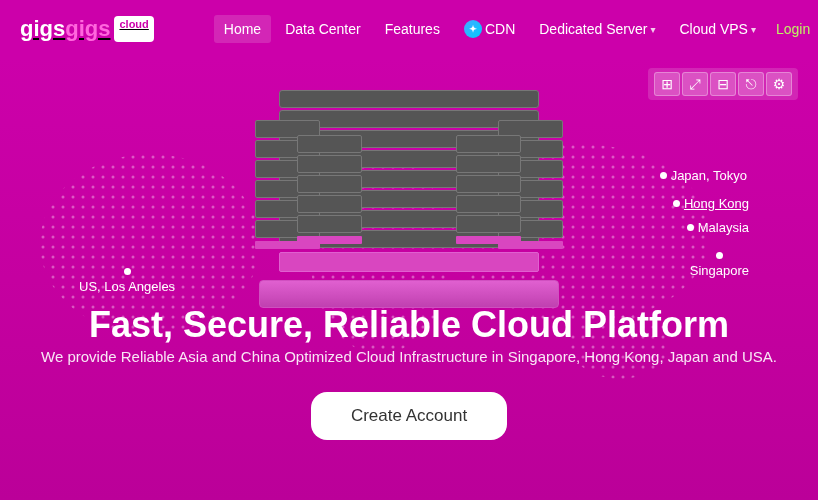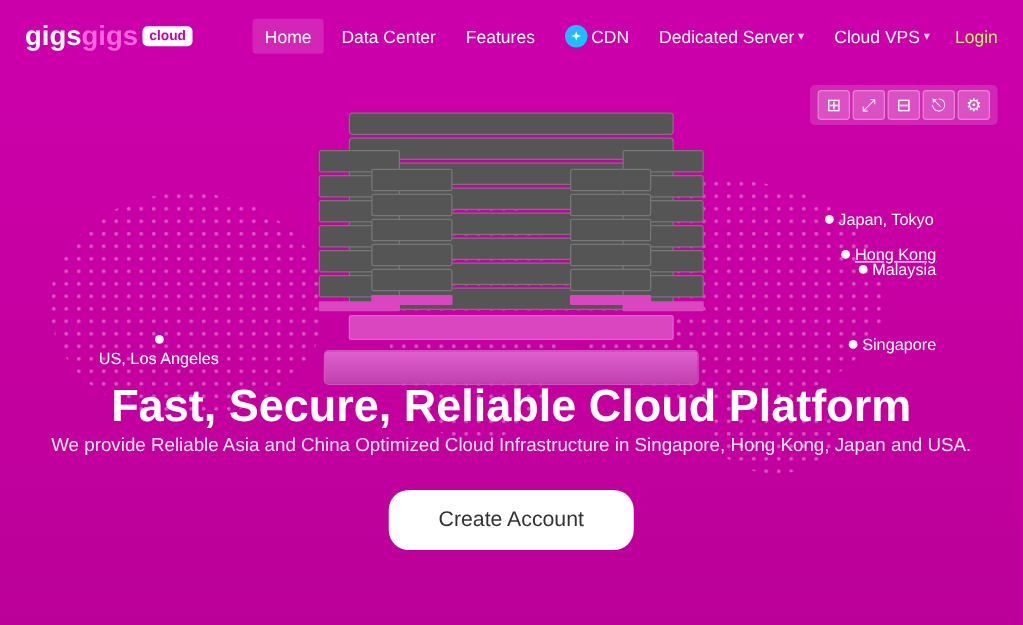--- a/index.html
+++ b/index.html
@@ -16,22 +16,22 @@
       display: flex;
       align-items: center;
       background-color: #cc00aa;
       padding: 0 20px;
       height: 58px;
       position: relative;
       z-index: 10;
     }
     .logo {
       display: flex;
-      align-items: center;
-      margin-right: 48px;
+      margin-right: 60px;
+      text-decoration: underline;
     }
     .logo-text-white {
       font-size: 22px;
       font-weight: 700;
       color: #fff;
     }
     .logo-text-pink {
       font-size: 22px;
       font-weight: 700;
       color: #ff66dd;
@@ -359,26 +359,26 @@
     <div class="location-label" style="top:100px; right:12px;">
       <span class="location-dot"></span>
       <span>Japan, Tokyo</span>
     </div>
 
     <div class="location-label" style="top:128px; right:10px;text-decoration:underline;">
       <span class="location-dot"></span>
       <span>Hong Kong</span>
     </div>
 
-    <div class="location-label" style="top:140px; right:10px;">
+    <div class="location-label" style="top:152px; right:10px;">
       <span class="location-dot"></span>
       <span>Malaysia</span>
     </div>
 
-    <div class="location-label" style="top:200px; right:10px;">
+    <div class="location-label" style="top:184px; right:10px;flex-direction:column;">
       <span class="location-dot"></span>
       <span>Singapore</span>
     </div>
   </div>
 
   <div class="hero-text">
     <h1 class="hero-title">Fast, Secure, Reliable Cloud Platform</h1>
     <p class="hero-subtitle">We provide Reliable Asia and China Optimized Cloud Infrastructure in Singapore, Hong Kong, Japan and USA.</p>
     <button class="cta-btn">Create Account</button>
   </div>

